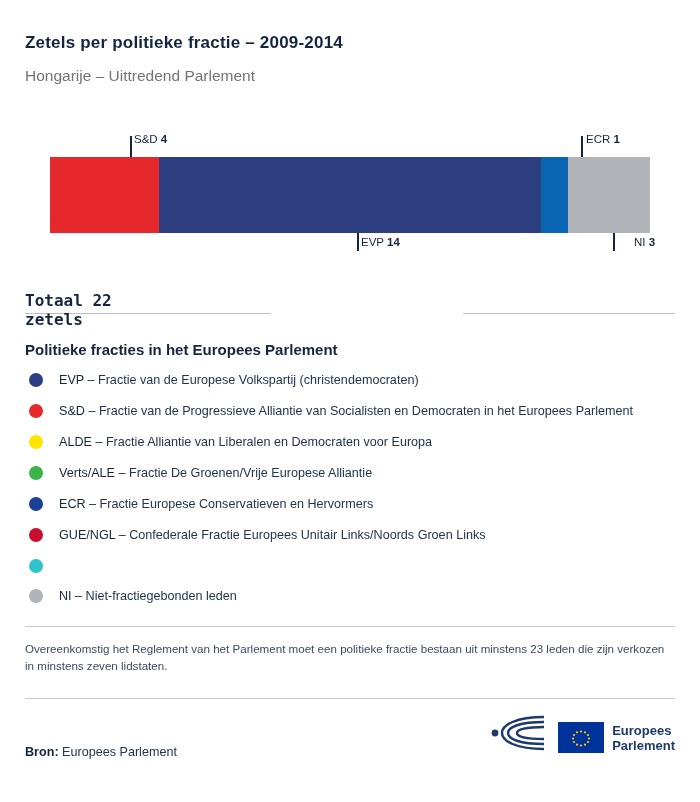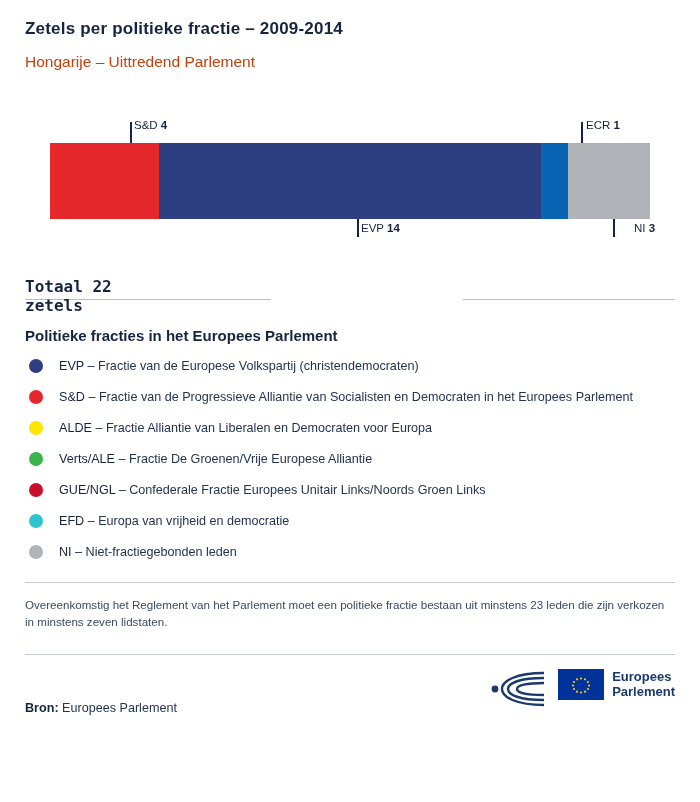--- a/index.html
+++ b/index.html
@@ -19,26 +19,26 @@
     width: 700px;
     height: 802px;
     box-sizing: border-box;
     padding: 0 25px;
   }
   .title {
     font-size: 17px;
     font-weight: bold;
     color: #16253f;
     letter-spacing: 0.2px;
-    padding-top: 19px;
+    padding-top: 33px;
     margin: 0;
   }
   .subtitle {
     font-size: 15.5px;
-    color: #c2410c;
+    color: #737373;
     margin: 14px 0 0 0;
     font-weight: normal;
   }
 
   
   .chart-area {
     position: relative;
     margin-top: 50px;
     height: 120px;
   }
@@ -148,21 +148,21 @@
     top: 32px;
     font-size: 12.6px;
     color: #23344f;
   }
   .source b { font-weight: bold; color: #16253f; }
   .logo {
     position: absolute;
     right: 0;
     top: 0;
     display: flex;
-    align-items: flex-start;
+    align-items: flex-end;
   }
   .logo-mark {
     width: 62px;
     height: 40px;
     margin-right: 10px;
   }
   .logo-flag {
     width: 46px;
     height: 31px;
     background: #003399;
@@ -253,35 +253,38 @@
   </div>
 
   <div class="legend-row">
     <span class="dot" style="background:#3cb44b;"></span>
     <span class="legend-text">
       <b>Verts/ALE –</b>
       <span>Fractie De Groenen/Vrije Europese Alliantie</span>
     </span>
   </div>
 
+  <div class="legend-row">
+    <span class="dot" style="background:#1d3f94;"></span>
+    <span class="legend-text">
+      <b>ECR –</b>
+      <span>Fractie Europese Conservatieven en Hervormers</span>
+    </span>
+  </div>
 
   <div class="legend-row">
     <span class="dot" style="background:#c8102e;"></span>
     <span class="legend-text">
       <b>GUE/NGL –</b>
       <span>Confederale Fractie Europees Unitair Links/Noords Groen Links</span>
     </span>
   </div>
 
   <div class="legend-row">
     <span class="dot" style="background:#2fc3cc;"></span>
-    <span class="legend-text">
-      <b>EFD –</b>
-      <span>Europa van vrijheid en democratie</span>
-    </span>
   </div>
 
   <div class="legend-row">
     <span class="dot" style="background:#b0b3b8;"></span>
     <span class="legend-text">
       <b>NI –</b>
       <span>Niet-fractiegebonden leden</span>
     </span>
   </div>
 

